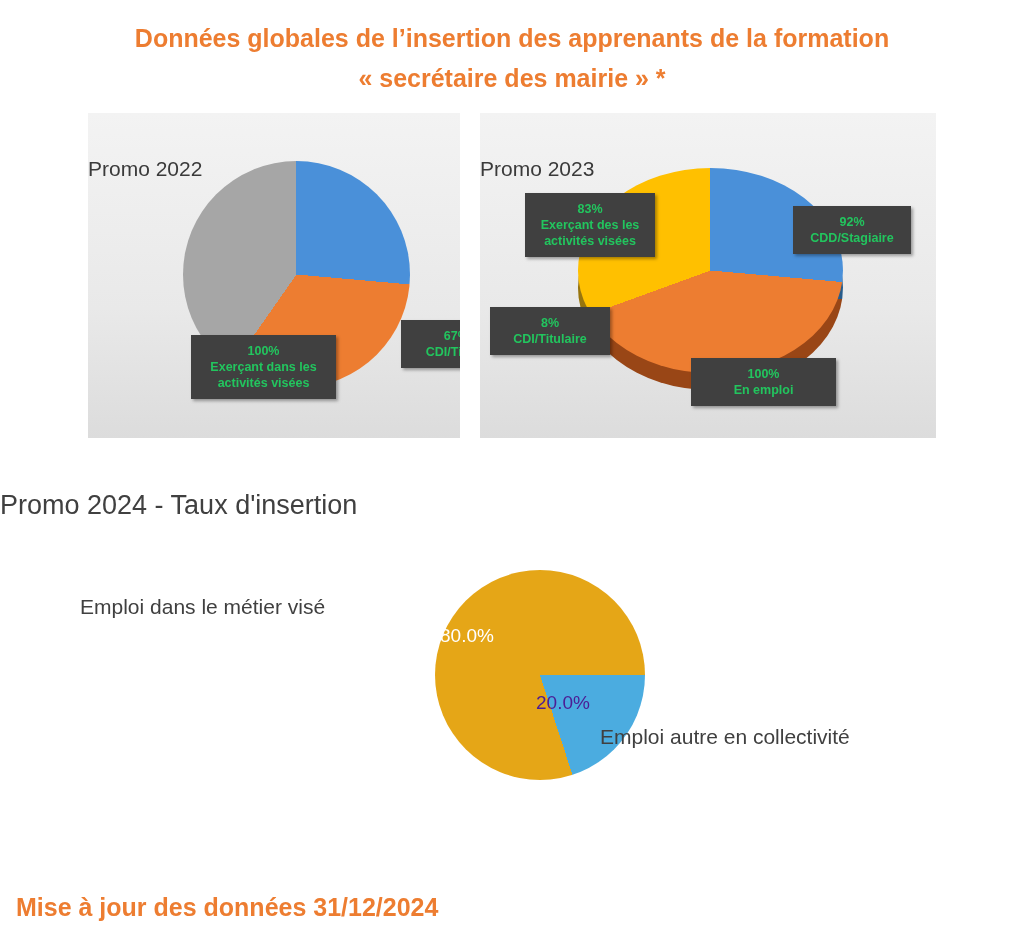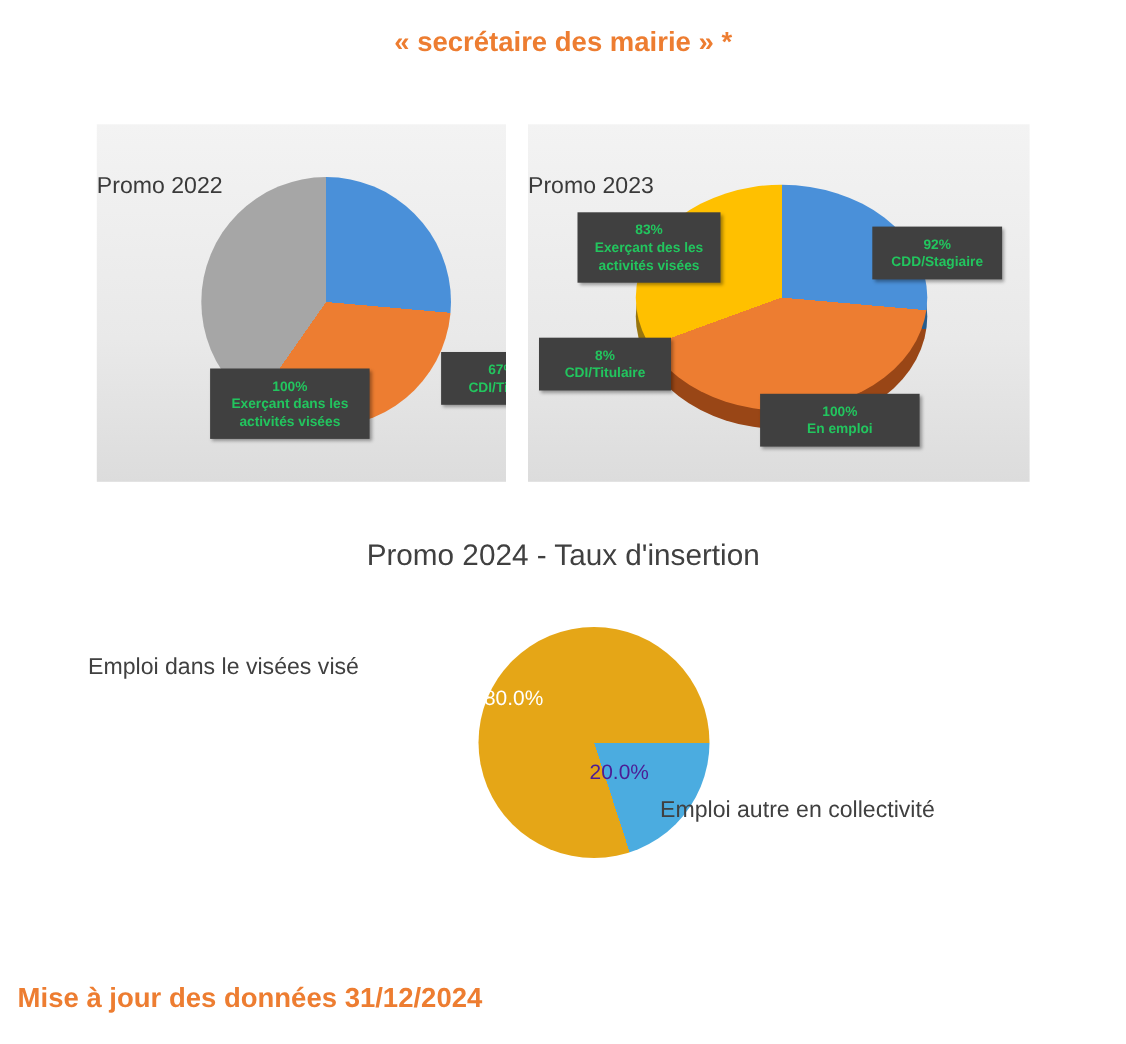--- a/index.html
+++ b/index.html
@@ -126,21 +126,21 @@
     left: 0;
     top: 470px;
     width: 1024px;
     height: 360px;
   }
   #bottom-title {
     position: absolute;
     top: 20px;
     left: 0;
     width: 1024px;
-    text-align: center;
+    text-align: left;
     font-size: 27px;
     color: #404040;
     font-family: "Liberation Sans", sans-serif;
   }
   #pie-2024 {
     position: absolute;
     left: 435px;
     top: 100px;
     width: 210px;
     height: 210px;
@@ -178,20 +178,21 @@
     font-size: 25px;
     font-weight: bold;
     color: #ED7D31;
     font-family: "Liberation Sans", sans-serif;
   }
 </style>
 </head>
 <body>
 
 <div class="title-block">
+  <span class="title-line">Données globales de l’insertion des apprenants de la formation</span>
   <span class="title-line">« secrétaire des mairie » *</span>
 </div>
 
 <div class="panel" id="panel-2022">
   <div class="panel-title">Promo 2022</div>
 
   <div class="pie" id="pie-2022"></div>
 
   <div class="callout" style="left:313px; top:207px; width:130px;">
     <span>67% En</span>
@@ -234,17 +235,17 @@
 </div>
 
 <div id="bottom-chart">
   <div id="bottom-title">Promo 2024 - Taux d'insertion</div>
 
   <div id="pie-2024"></div>
 
   <div class="slice-label" id="label-80">80.0%</div>
   <div class="slice-label" id="label-20">20.0%</div>
 
-  <div class="outer-label" id="outer-left">Emploi dans le visées visé</div>
+  <div class="outer-label" id="outer-left">Emploi dans le métier visé</div>
   <div class="outer-label" id="outer-right">Emploi autre en collectivité</div>
 </div>
 
 <div id="footer">Mise à jour des données 31/12/2024</div>
 
 </body></html>

